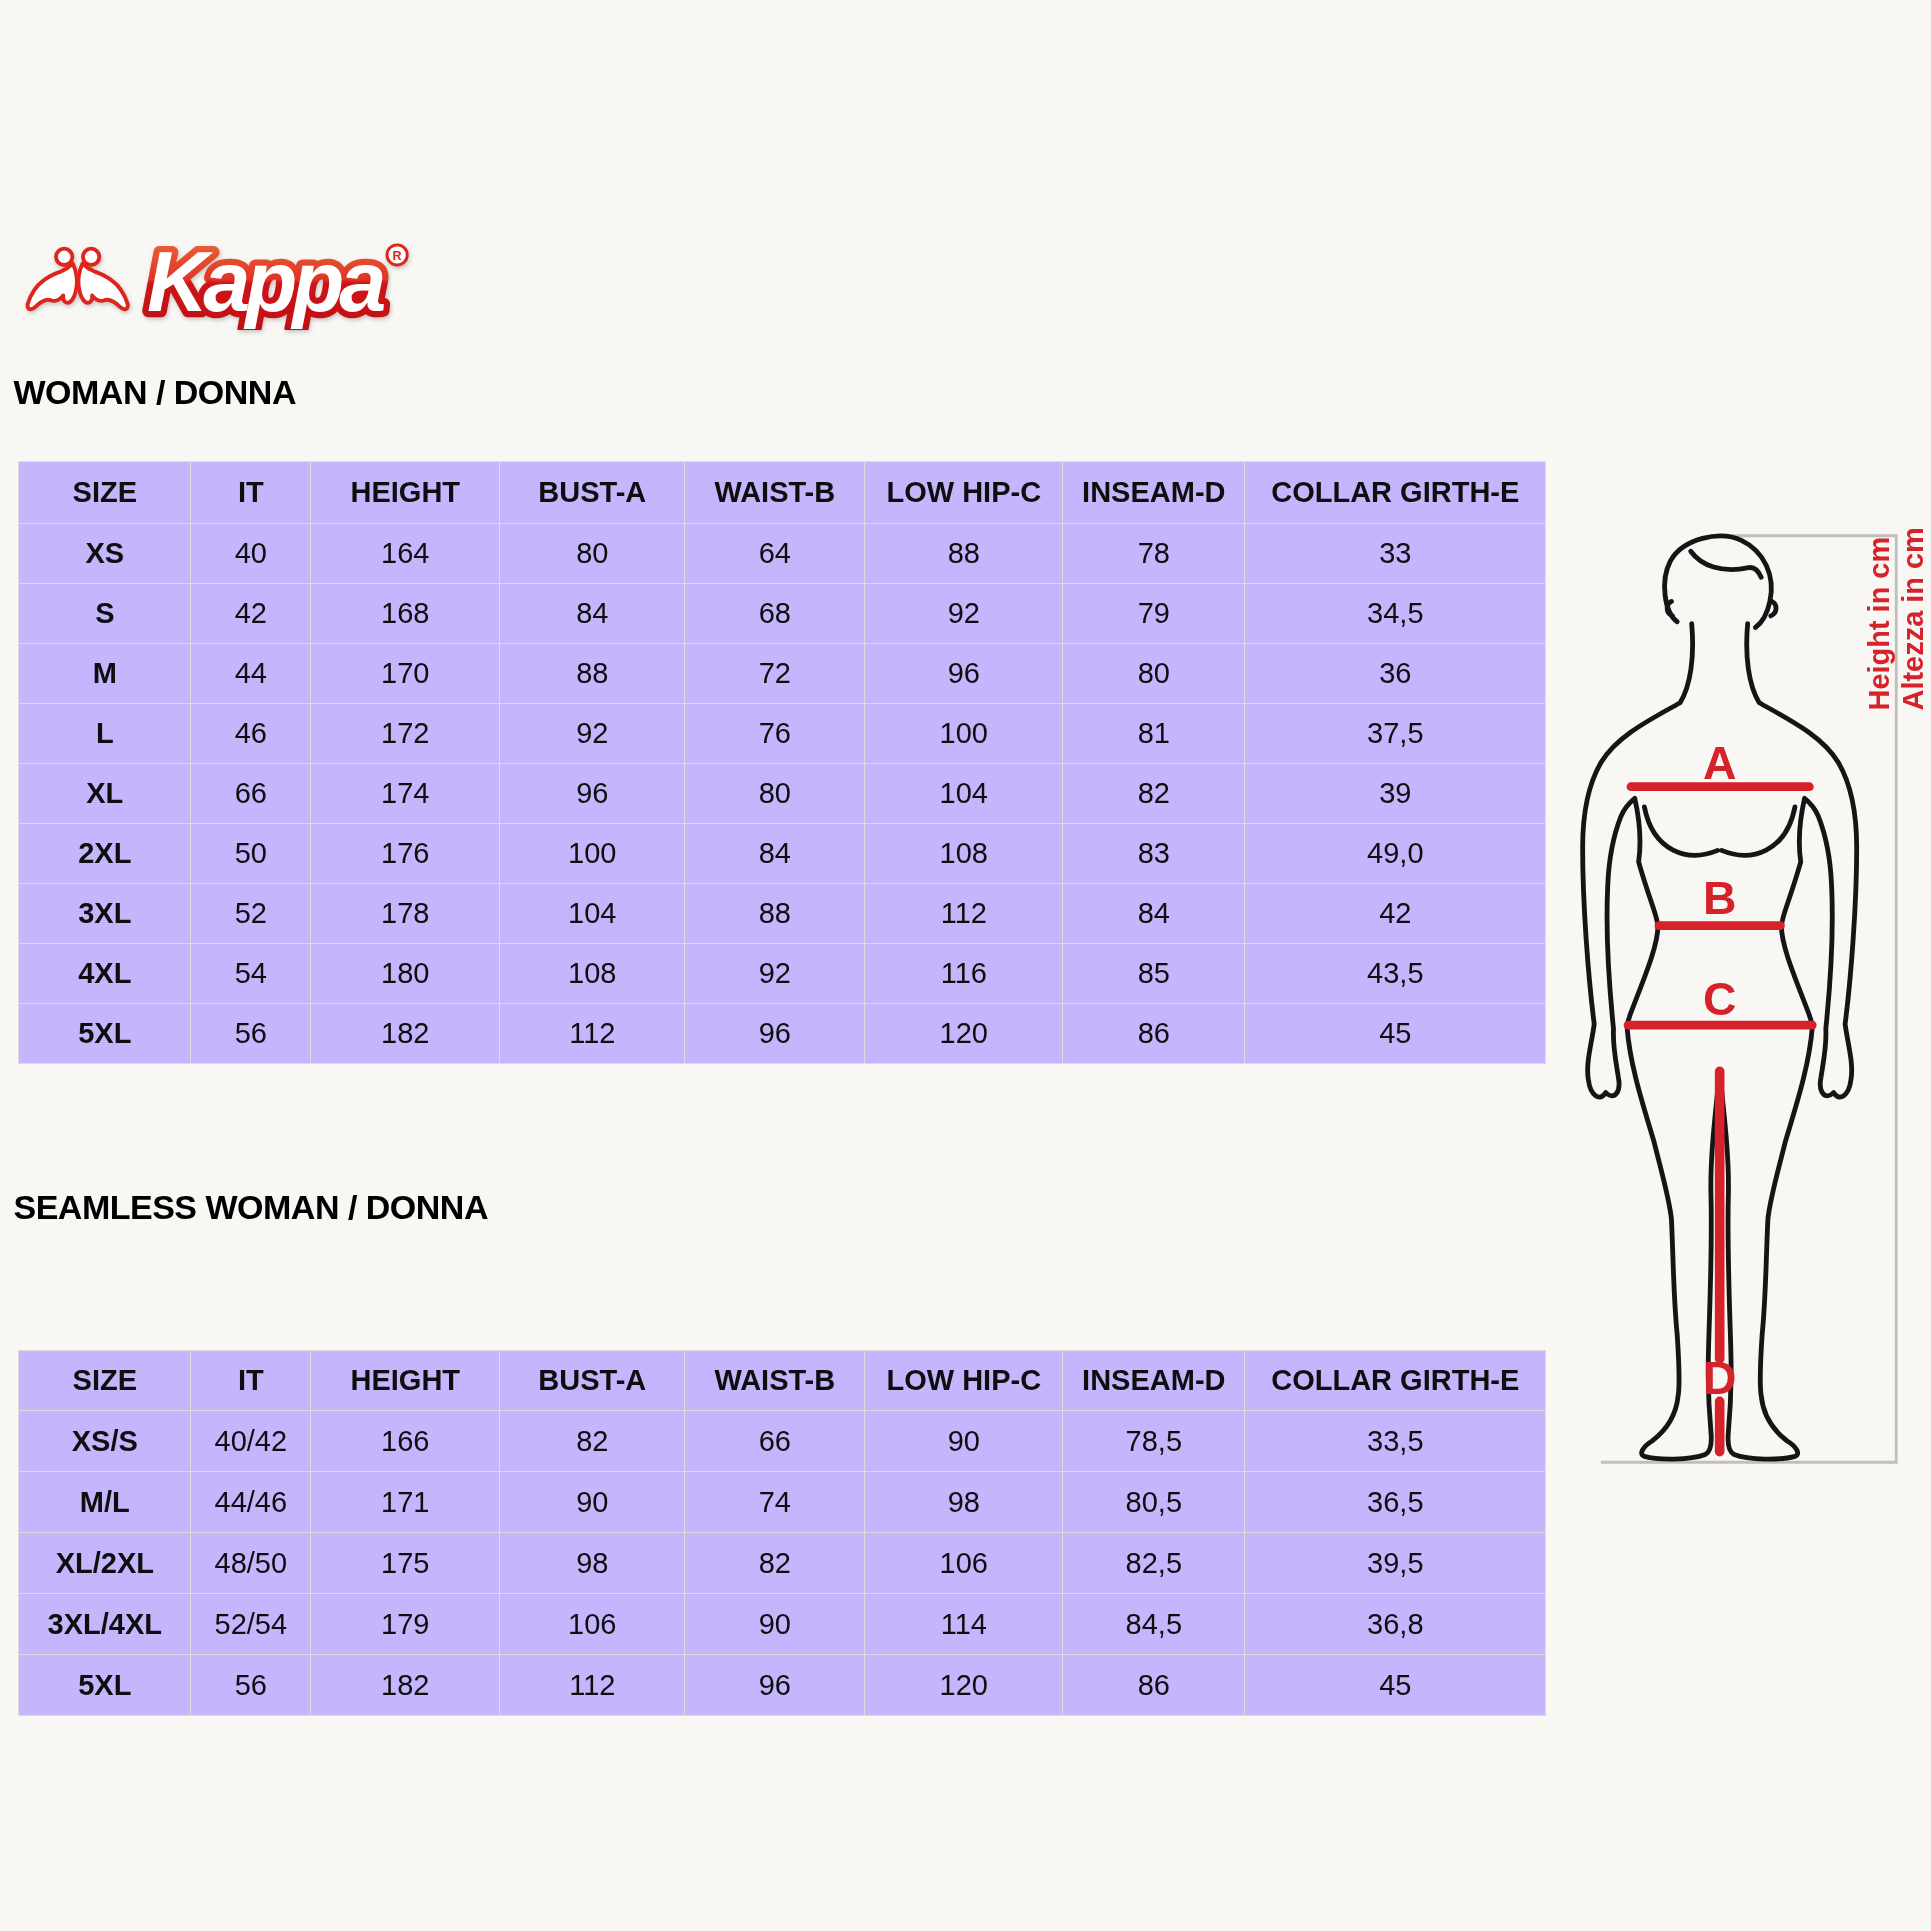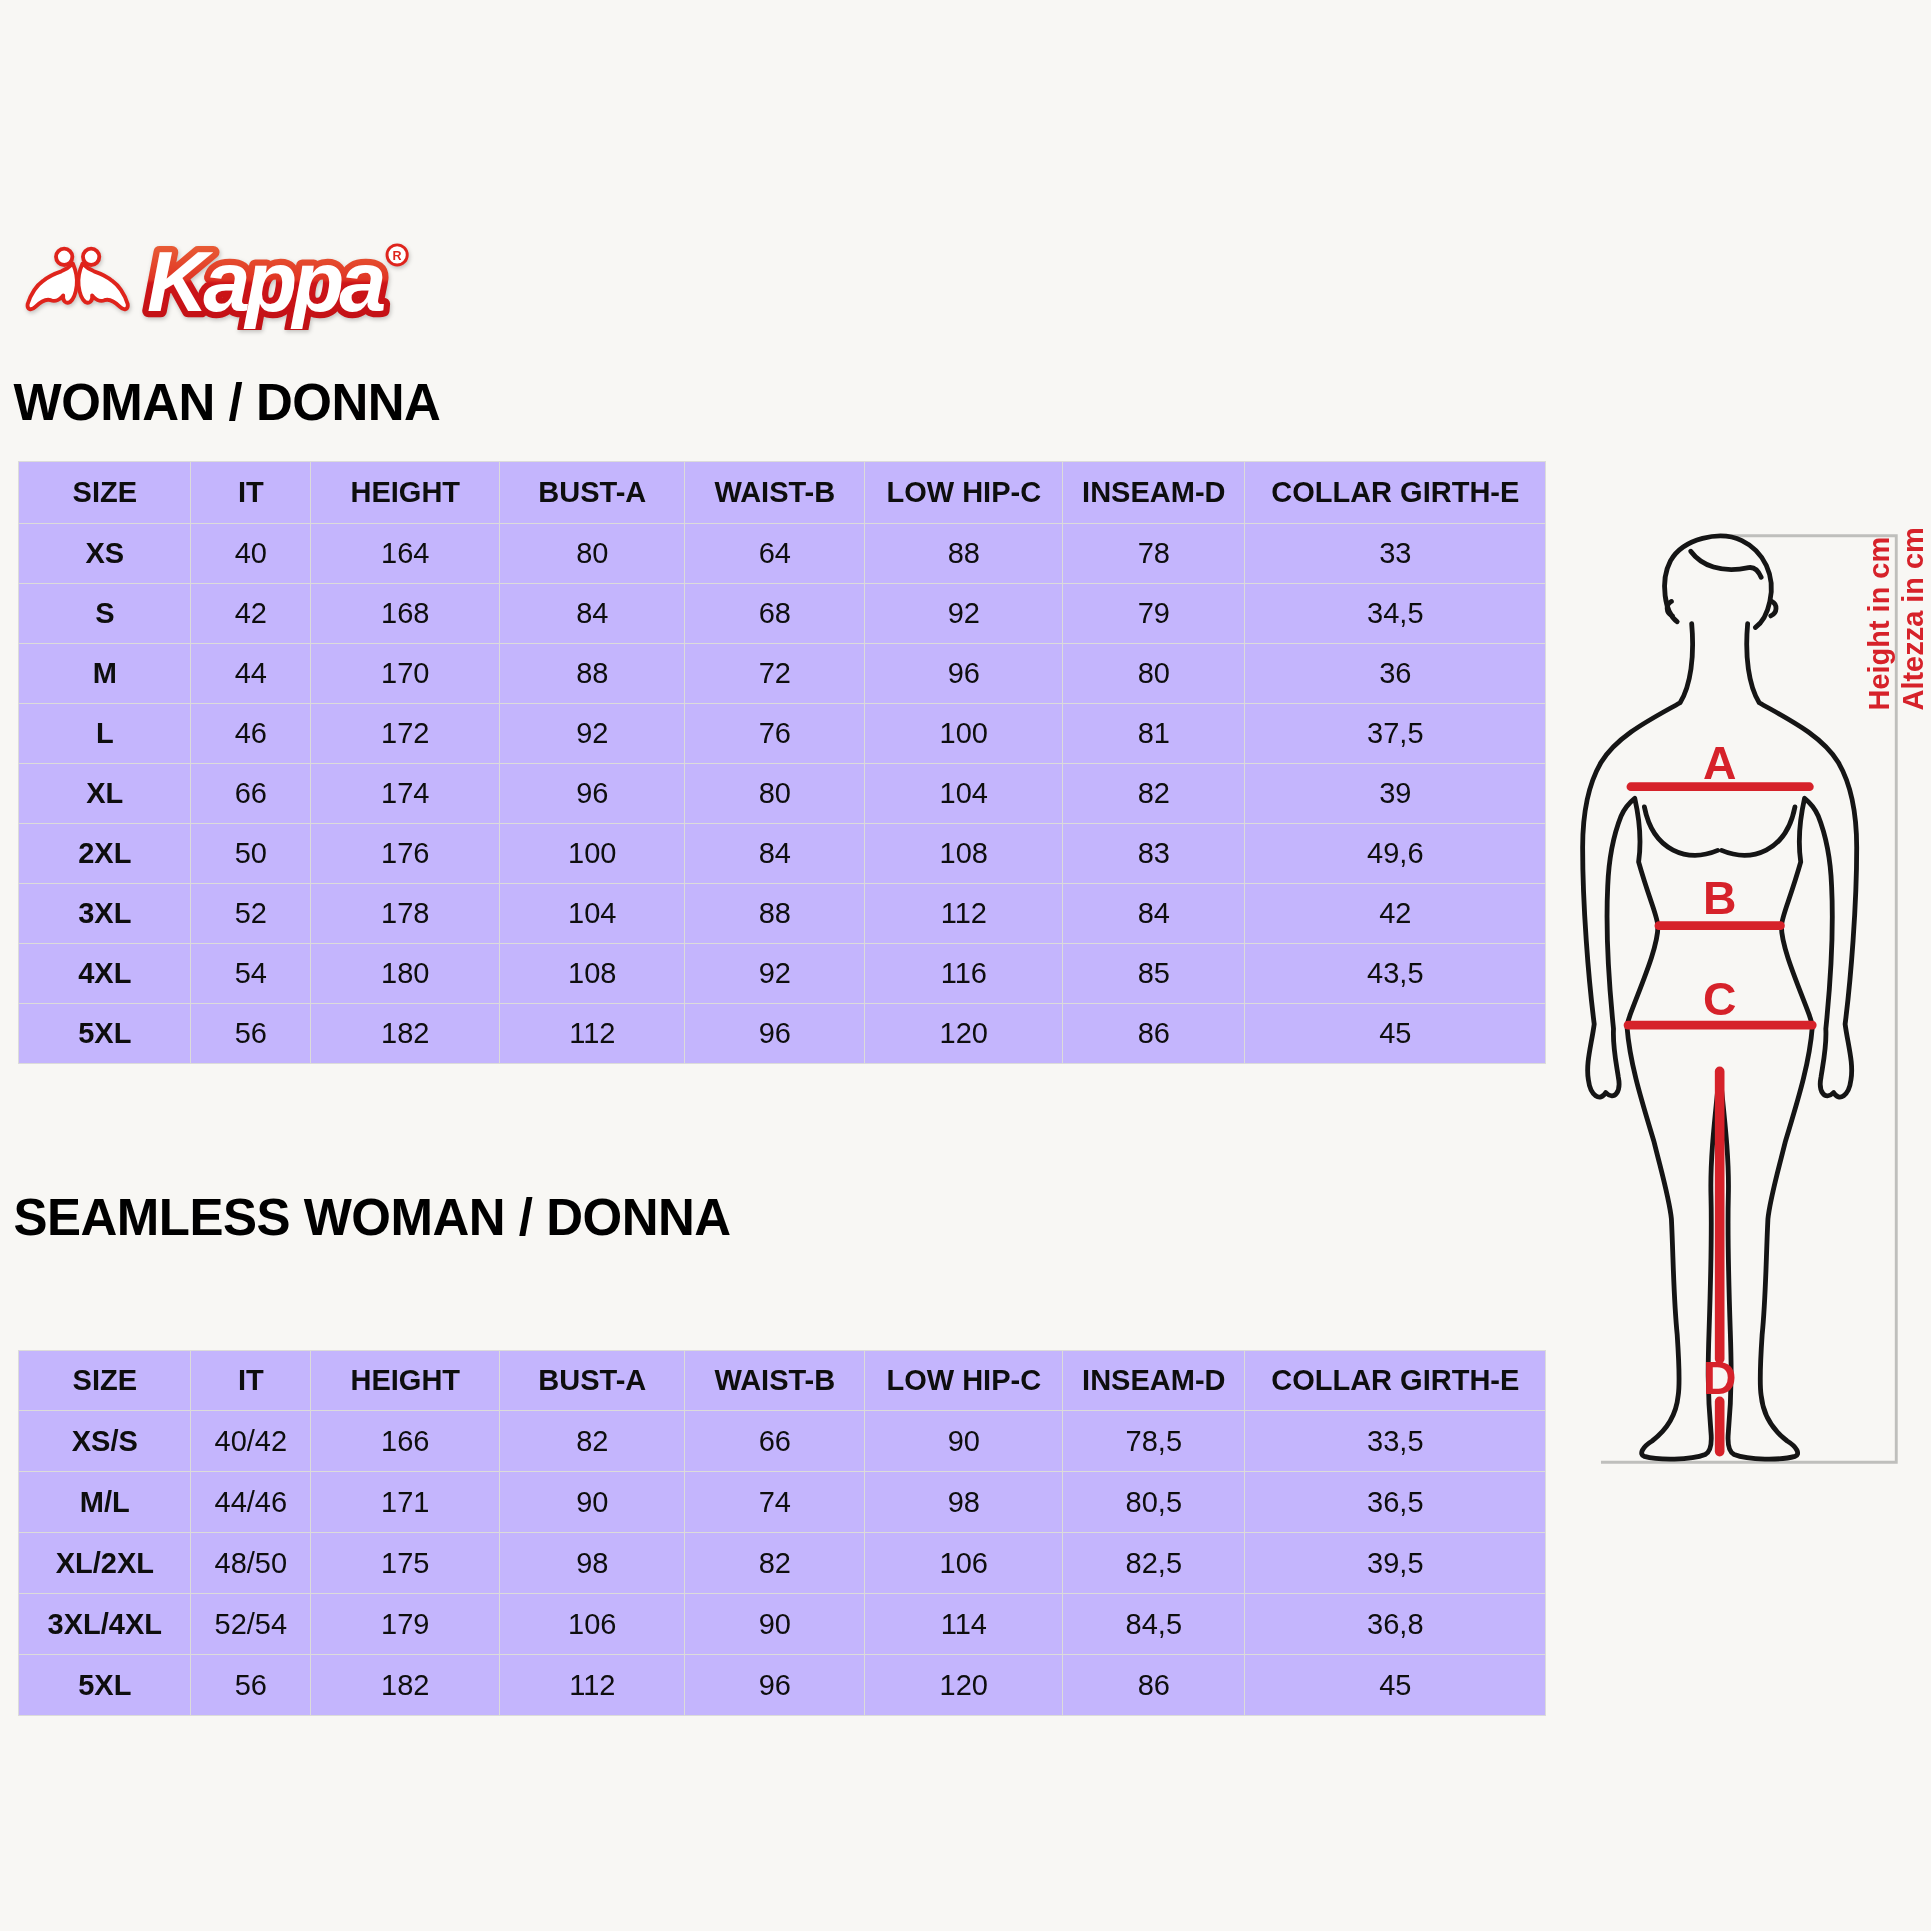--- a/index.html
+++ b/index.html
@@ -5,21 +5,21 @@
   :root{ --accent:#d6222a; --logo-red:#df241c; --grid:#dcdcda; --ink:#0e0e0e; }
   *{ margin:0; padding:0; box-sizing:border-box; }
   html,body{ width:1931px; height:1931px; }
   body{ background:#f8f7f4; font-family:"Liberation Sans", sans-serif; color:var(--ink); overflow:hidden; }
   .page{ position:relative; width:1566px; height:1931px; }
 
   .logo-svg{ position:absolute; left:19.3px; top:228px; filter:drop-shadow(1.9px 2.9px 1.9px rgba(0,0,0,.22)); }
   .kappa-word{ font-family:"Liberation Sans", sans-serif; font-size:88px; font-weight:bold; font-style:italic; letter-spacing:-5px; fill:#ffffff; stroke-width:13; stroke-linejoin:round; }
   .reg-r{ font-family:"Liberation Sans", sans-serif; font-size:13px; font-weight:bold; fill:var(--logo-red); text-anchor:middle; }
 
-  .section-title{ position:absolute; left:13.5px; font-size:51px; font-weight:bold; letter-spacing:-0.5px; color:#000; }
+  .section-title{ position:absolute; left:13.5px; font-size:34px; font-weight:bold; letter-spacing:-0.5px; color:#000; }
   .title-1{ top:373px; }
   .title-2{ top:1188px; }
 
   table.sizes{ position:absolute; left:18.3px; width:1526px; border-collapse:collapse; table-layout:fixed; background:#c4b5fd; }
   table.t1{ top:461px; }
   table.t2{ top:1350px; }
   table.sizes th, table.sizes td{ border:1.9px solid var(--grid); text-align:center; vertical-align:middle; font-size:29px; color:var(--ink); overflow:hidden; }
   table.sizes th{ height:62px; font-weight:bold; }
   table.t1 td{ height:60px; }
   table.t2 th{ height:60px; }
@@ -140,21 +140,21 @@
           <td>39</td>
         </tr>
         <tr>
           <td class="size-col">2XL</td>
           <td>50</td>
           <td>176</td>
           <td>100</td>
           <td>84</td>
           <td>108</td>
           <td>83</td>
-          <td>49,6</td>
+          <td>49,0</td>
         </tr>
         <tr>
           <td class="size-col">3XL</td>
           <td>52</td>
           <td>178</td>
           <td>104</td>
           <td>88</td>
           <td>112</td>
           <td>84</td>
           <td>42</td>

